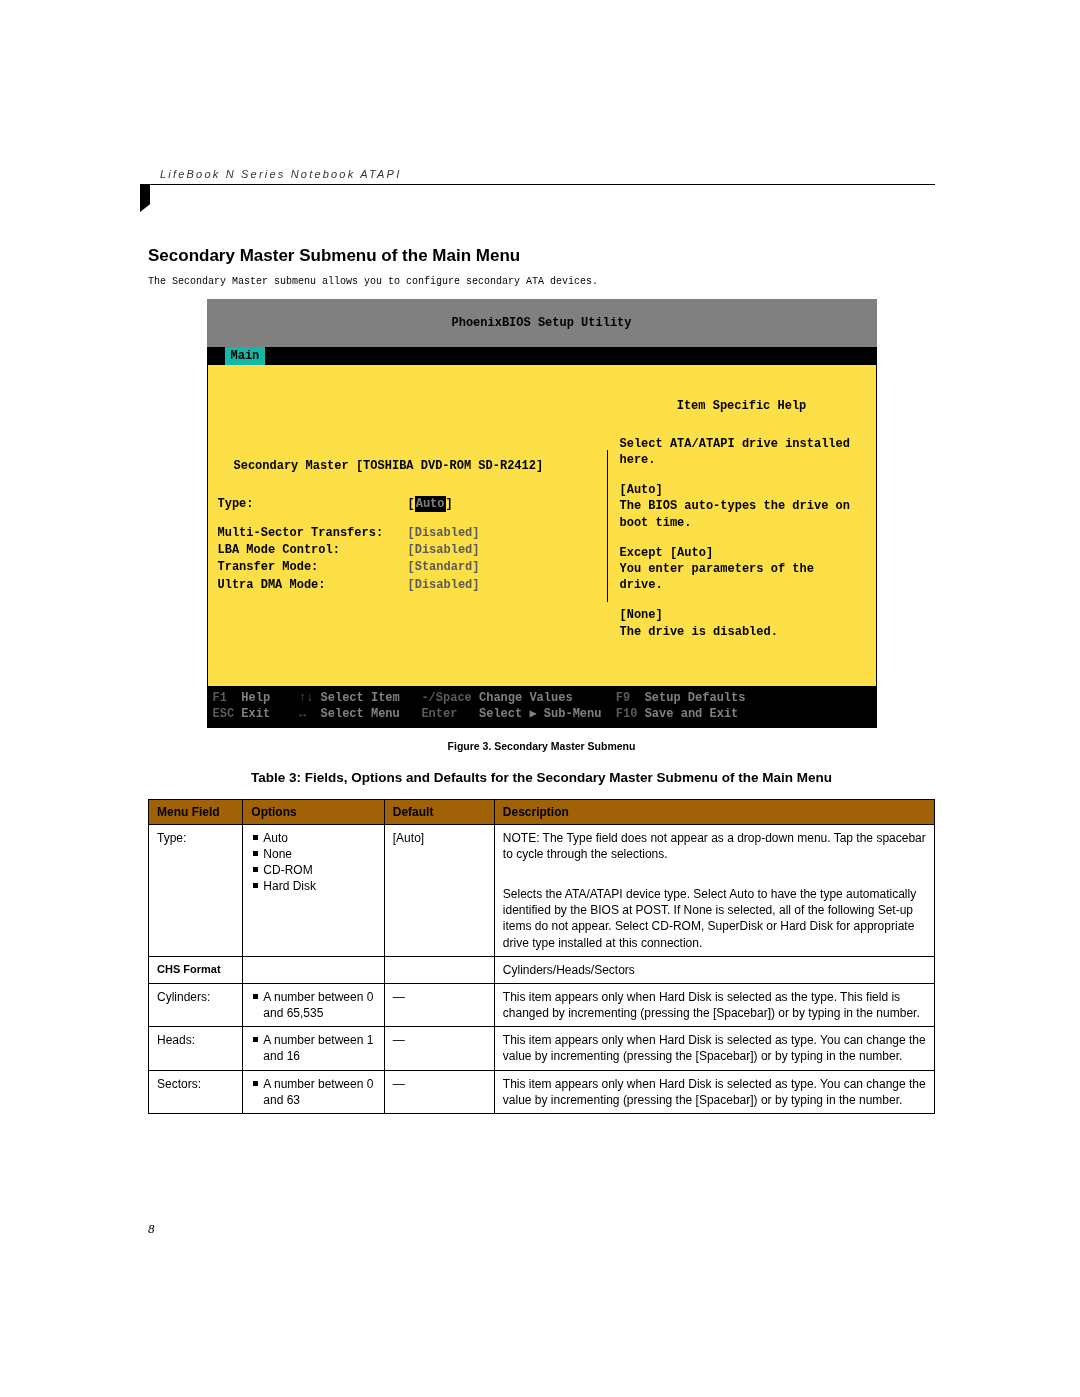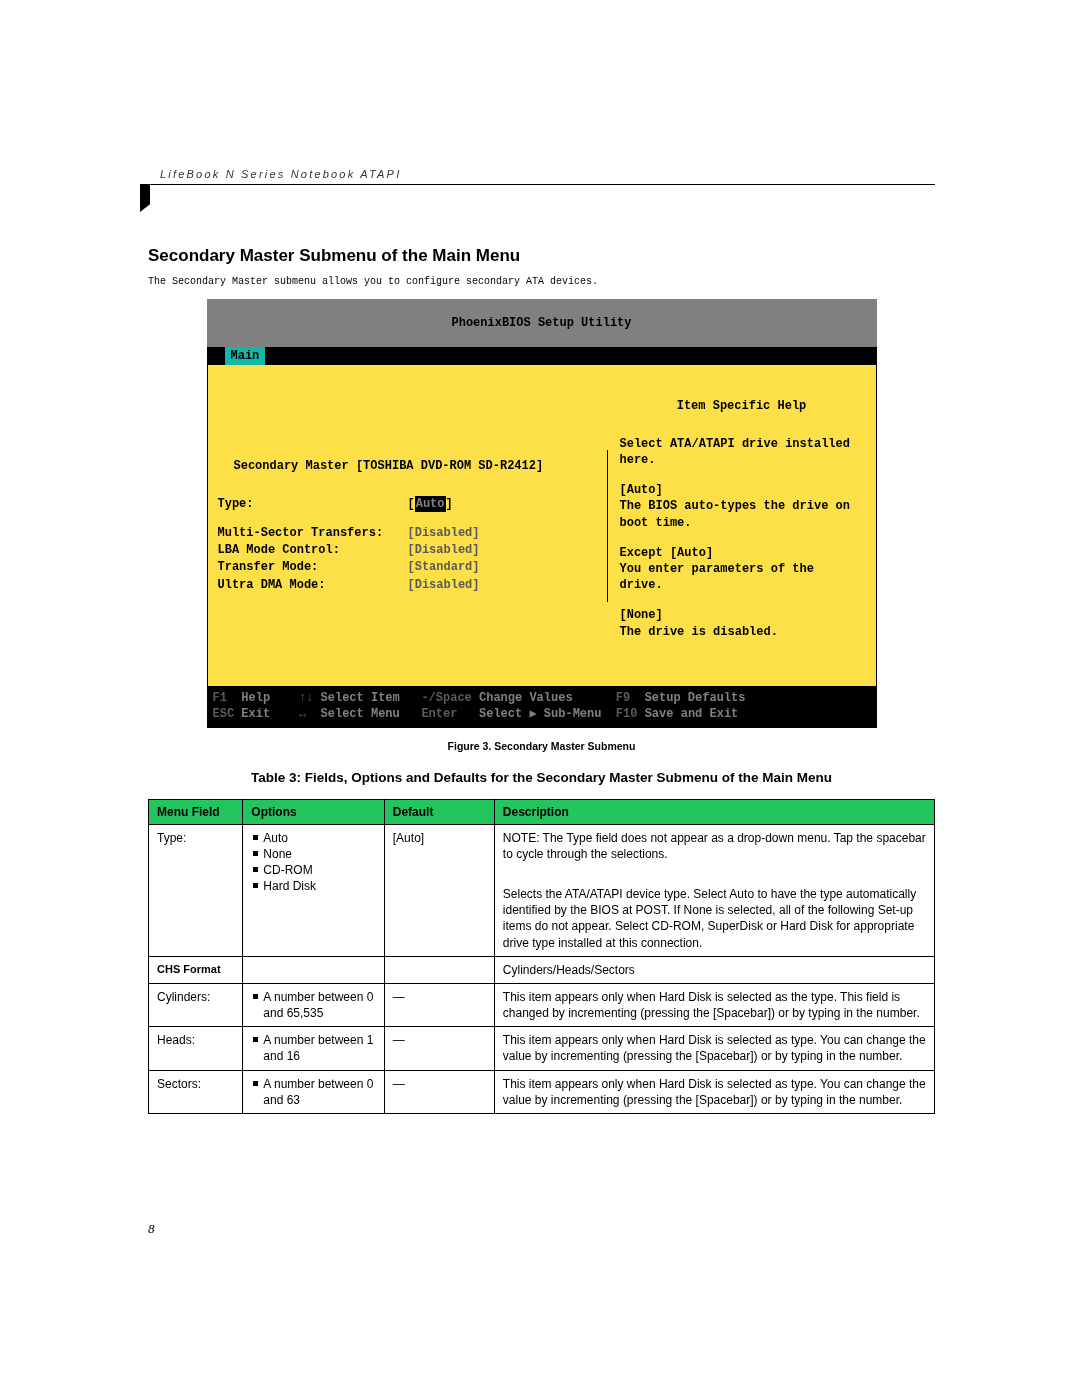--- a/index.html
+++ b/index.html
@@ -149,21 +149,21 @@
   }
 
   
   table.meta {
     width: 100%;
     border-collapse: collapse;
     font-family: Arial, sans-serif;
     font-size: 12px;
   }
   table.meta th {
-    background: #22c55e;
+    background: #a16207;
     text-align: left;
     font-weight: bold;
     padding: 5px 8px;
     border: 1px solid #000;
   }
   table.meta td {
     border: 1px solid #000;
     padding: 5px 8px;
     vertical-align: top;
     line-height: 1.35;

